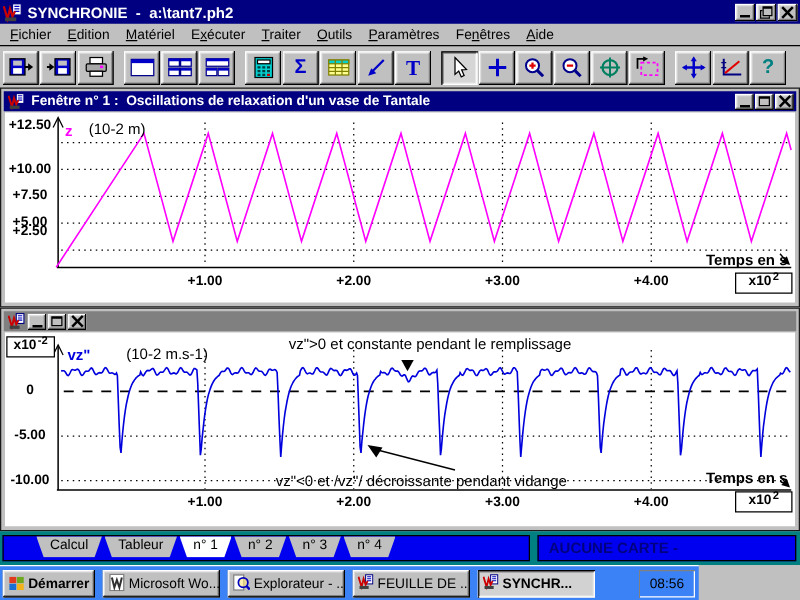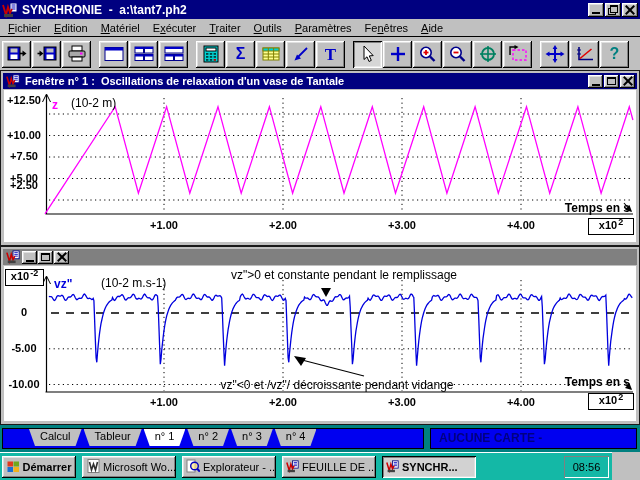--- a/index.html
+++ b/index.html
@@ -48,21 +48,21 @@
   .ann{position:absolute;z-index:2;font-size:12px;text-align:center;white-space:nowrap;}
   
   #strip{position:absolute;left:0;top:425px;width:640px;height:27px;background:#008080;}
   #tabpanel{position:absolute;left:2px;top:3px;width:422px;height:21px;background:#0000f0;border:1px solid #000;box-sizing:border-box;}
   #tabstrip{display:flex;padding-left:26px;}
   .tab{height:17px;line-height:15px;padding:0 11px;background:#c0c0c0;font-size:11px;margin-right:2px;
        clip-path:polygon(0 0,100% 0,calc(100% - 6px) 100%,6px 100%);}
   .tab.sel{background:#fff;}
   #statuspanel{position:absolute;left:430px;top:3px;width:207px;height:21px;background:#0000f0;border:1px solid #000;box-sizing:border-box;color:#000080;font-size:12px;font-weight:bold;line-height:19px;padding-left:8px;}
   
-  #taskbar{position:absolute;left:0;top:452px;width:612px;height:28px;background:#14b8a6;box-shadow:inset 0 1px 0 #fff;}
+  #taskbar{position:absolute;left:0;top:452px;width:559px;height:28px;background:#3b82f6;box-shadow:inset 0 1px 0 #fff;}
   #startbtn{position:absolute;left:2px;top:4px;height:22px;width:74px;display:flex;align-items:center;justify-content:center;gap:3px;font-size:11px;font-weight:bold;}
   #tasks{position:absolute;left:82px;top:4px;height:22px;display:flex;gap:6px;}
   .taskbtn{height:22px;width:94px;display:flex;align-items:center;gap:3px;padding-left:4px;box-sizing:border-box;font-size:11px;overflow:hidden;}
   .taskbtn .tb-lb{white-space:nowrap;overflow:hidden;}
   .taskbtn .tb-lb.b{font-weight:bold;}
   #clock{position:absolute;right:3px;top:4px;height:22px;width:45px;box-shadow:inset 1px 1px 0 #808080,inset -1px -1px 0 #fff;display:flex;align-items:center;justify-content:center;font-size:11px;}
 </style>
 </head>
 <body>
 

